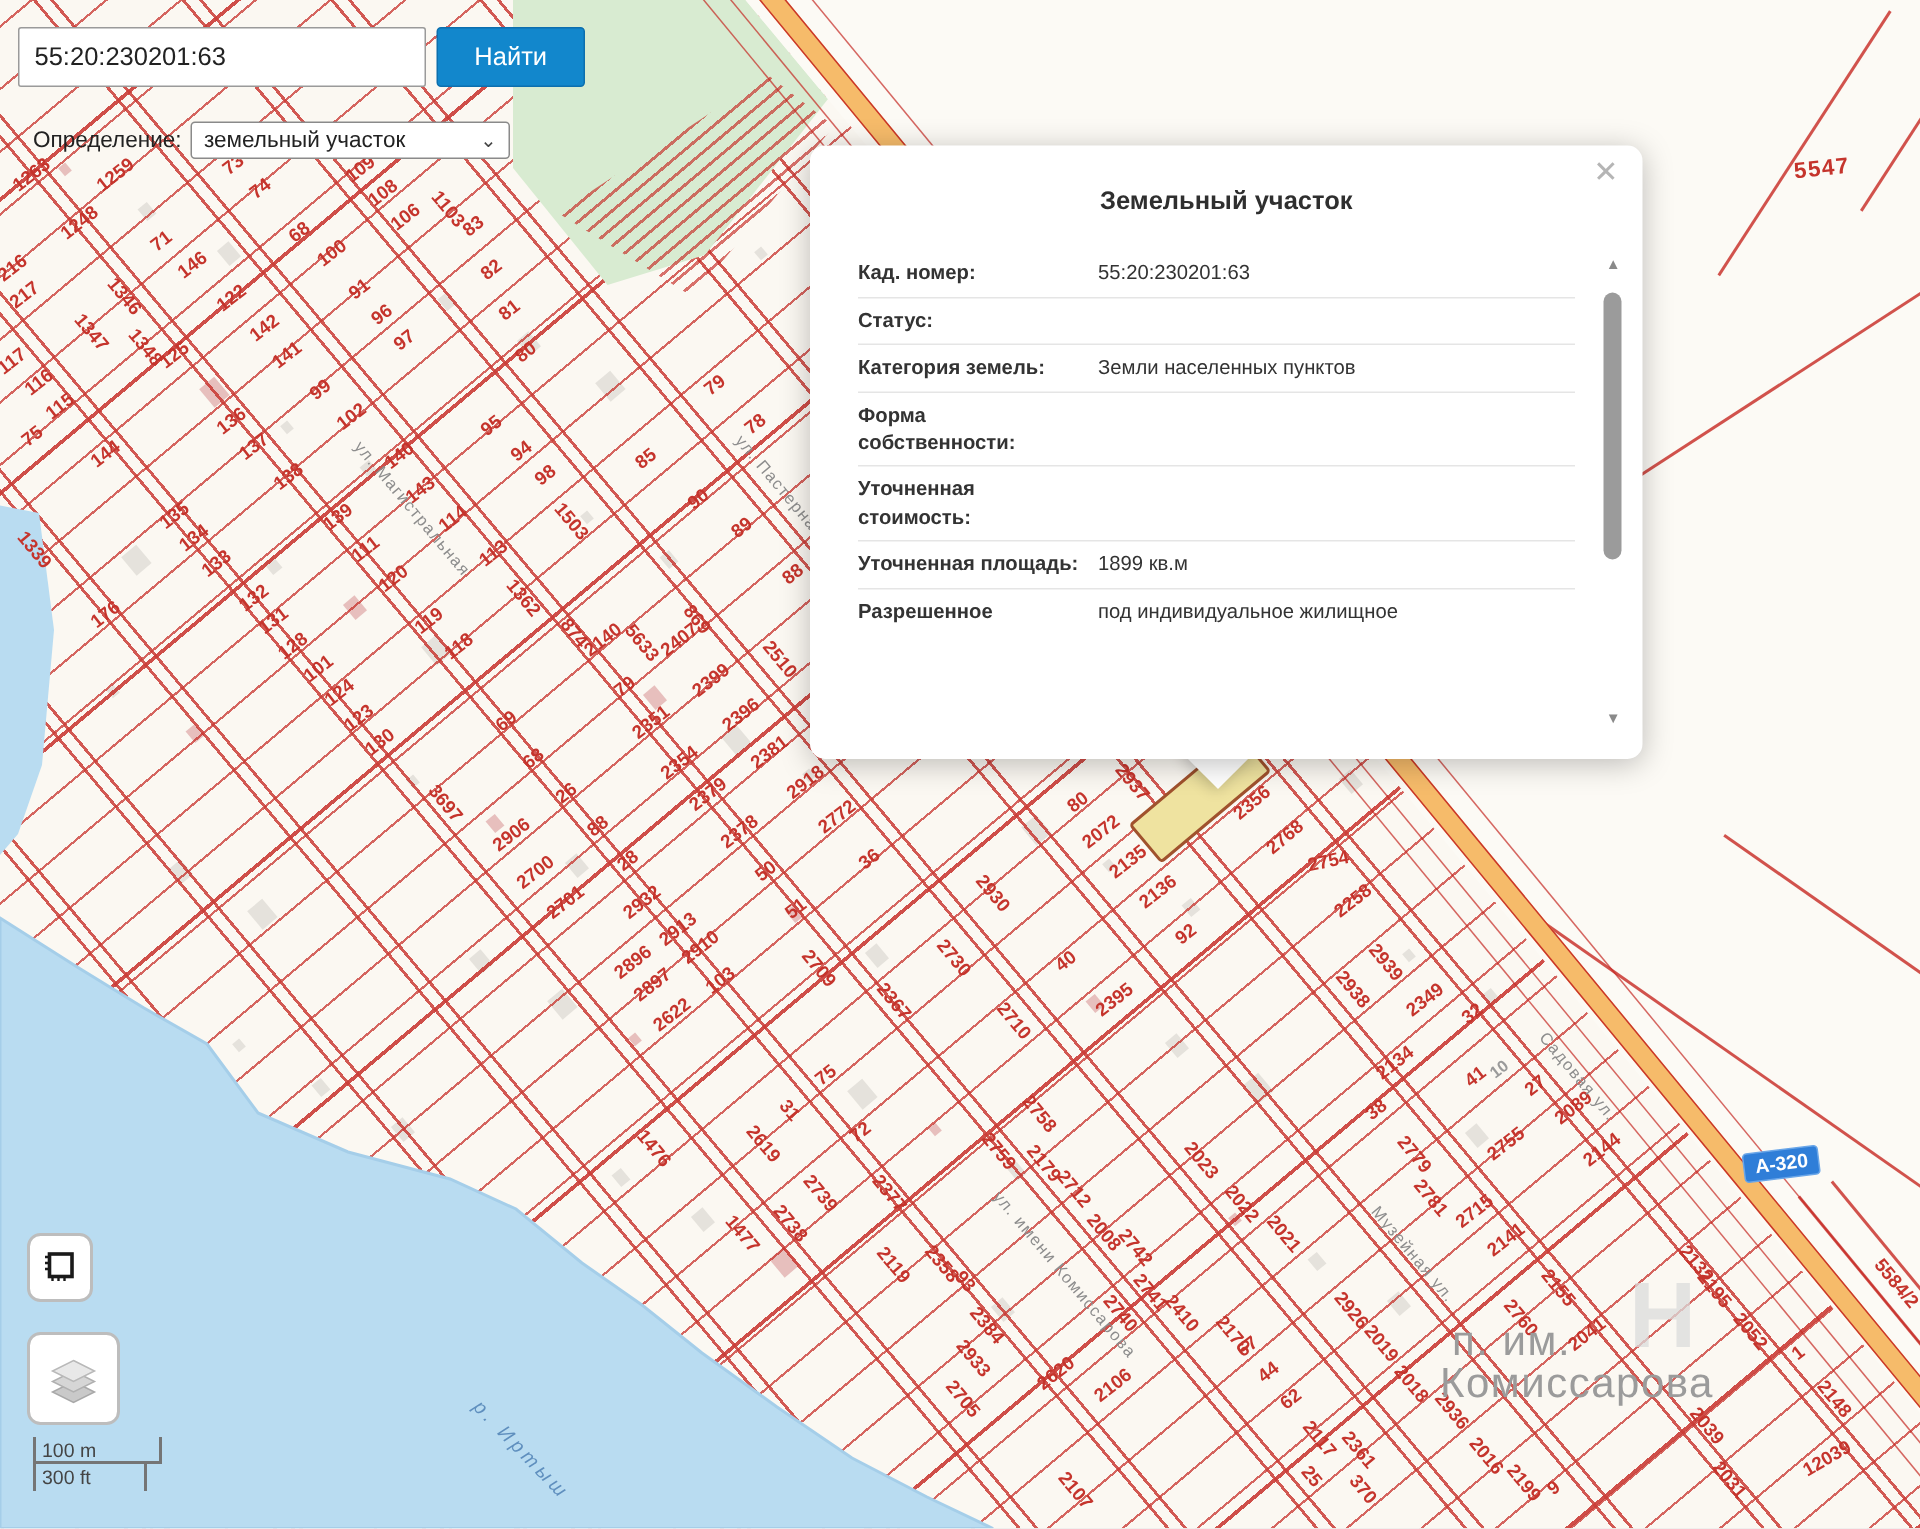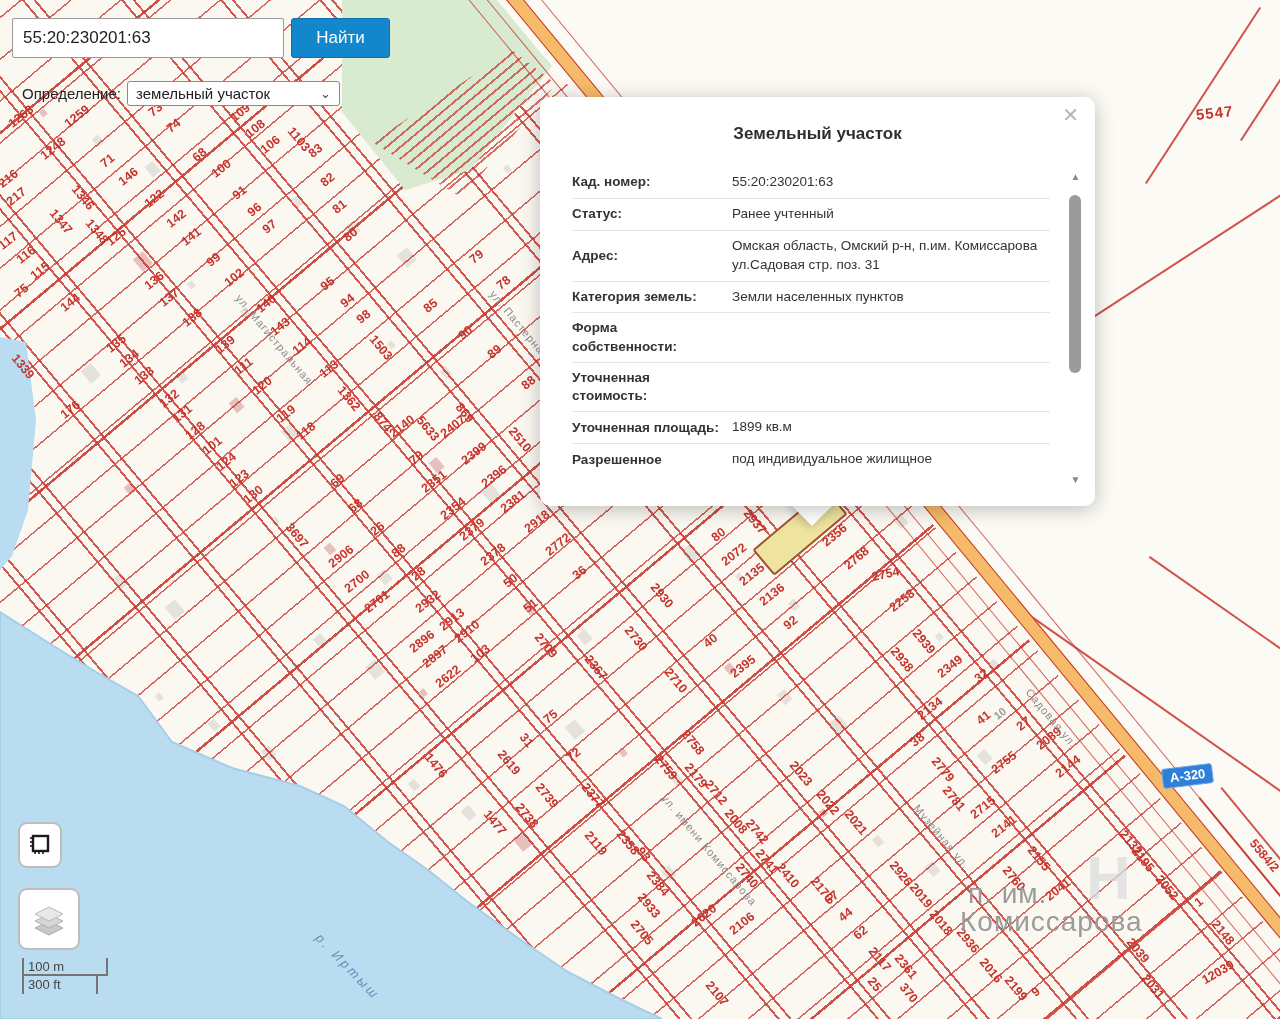--- a/index.html
+++ b/index.html
@@ -402,25 +402,20 @@
   <div id="popup">
     <span id="popup-close">✕</span>
     <h2>Земельный участок</h2>
     <div id="popup-rows">
         <div class="prow">
           <div class="plab">Кад. номер:</div>
           <div class="pval">55:20:230201:63</div>
         </div>
         <div class="prow">
           <div class="plab">Статус:</div>
-          <div class="pval">Ранее учтенный</div>
-        </div>
-        <div class="prow">
-          <div class="plab">Адрес:</div>
-          <div class="pval">Омская область, Омский р-н, п.им. Комиссарова ул.Садовая стр. поз. 31</div>
         </div>
         <div class="prow">
           <div class="plab">Категория земель:</div>
           <div class="pval">Земли населенных пунктов</div>
         </div>
         <div class="prow">
           <div class="plab">Форма собственности:</div>
         </div>
         <div class="prow">
           <div class="plab">Уточненная стоимость:</div>

